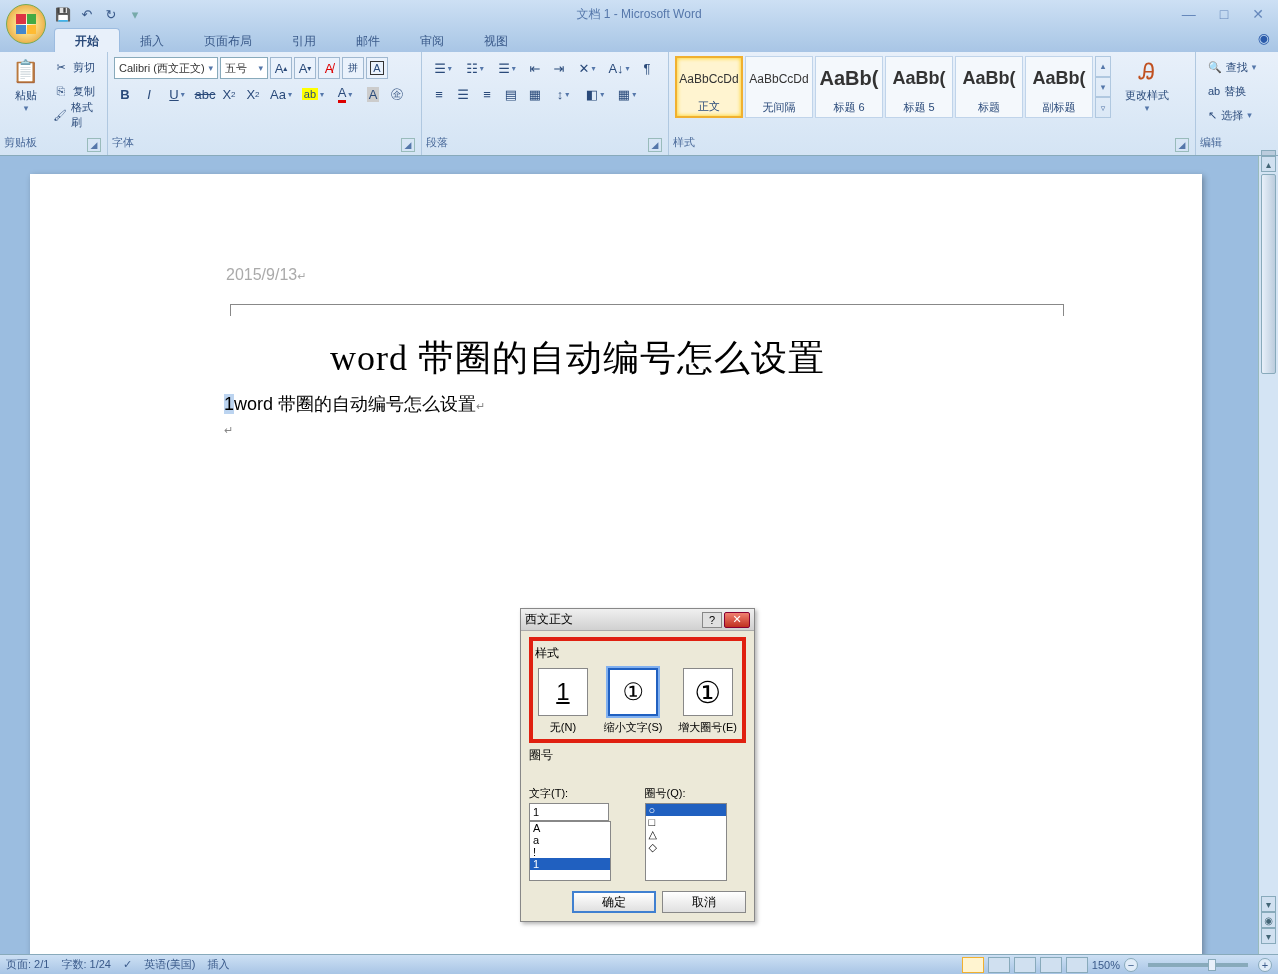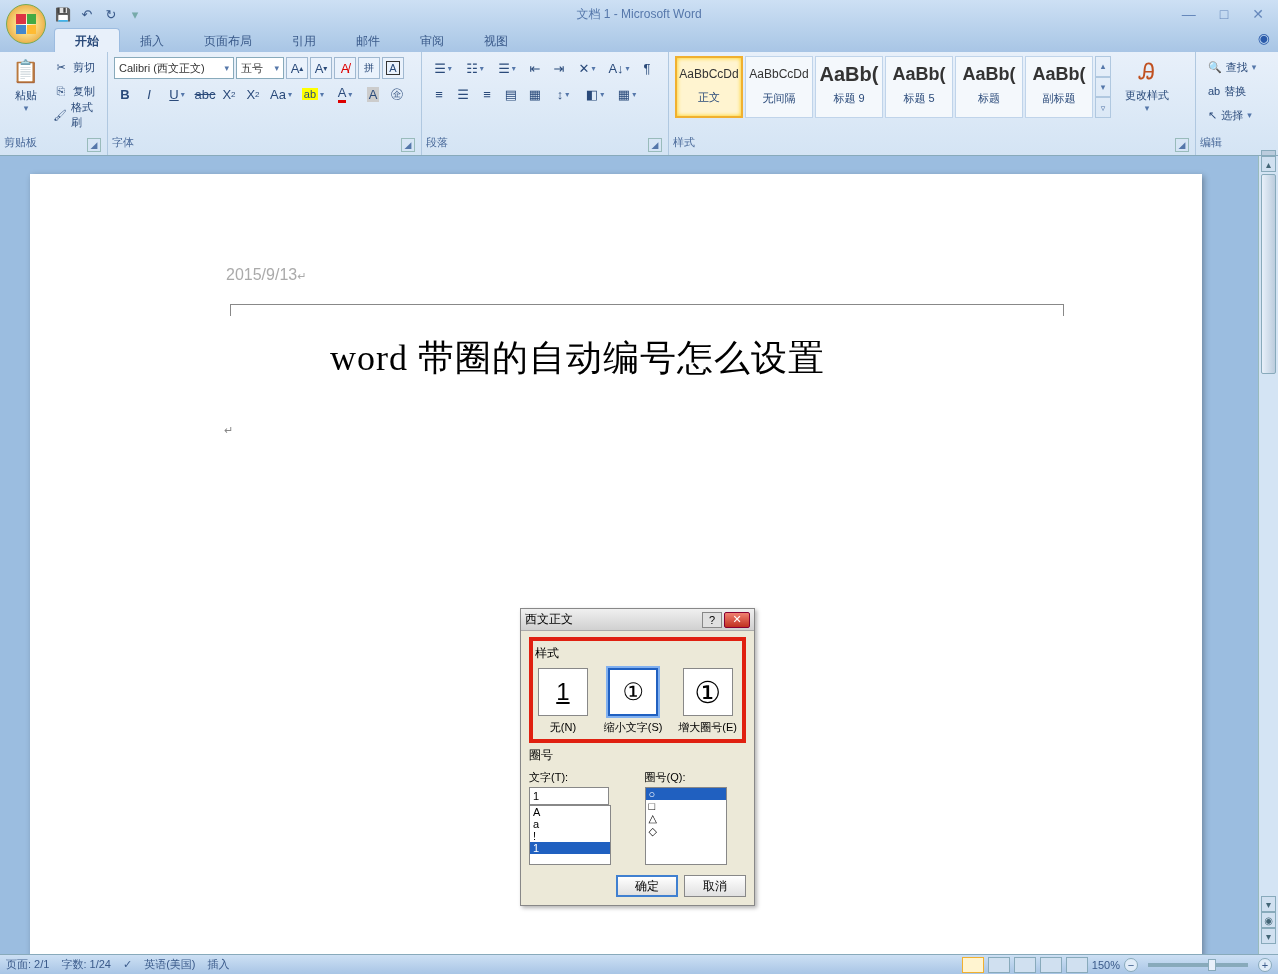--- a/index.html
+++ b/index.html
@@ -51,21 +51,21 @@
 
 
 .para-grid { display:flex; flex-direction:column; gap:4px; padding:3px 2px; width:238px;}
 .para-row { display:flex; gap:2px; }
 
 
 .styles-gallery { display:flex; padding: 2px; }
 .style-item { width: 68px; height: 62px; border: 1px solid #c0d4ea; margin-right: 2px; display:flex; flex-direction:column; align-items:center; justify-content:center; cursor:pointer; background:#f4f8fc;}
 .style-item.sel { border: 2px solid #f0b030; background: #fff4d0; box-shadow: inset 0 0 4px #fc0; }
 .style-prev { font-size: 12px; color:#333; flex:1; display:flex; align-items:center; }
-.style-name { font-size: 11px; color:#2a4a7a; padding-bottom:11px; }
+.style-name { font-size: 11px; color:#2a4a7a; padding-bottom:2px; }
 .style-scroll { width: 16px; display:flex; flex-direction:column; }
 .style-scroll span { flex:1; border:1px solid #b0c8e0; display:flex; align-items:center; justify-content:center; font-size:9px; color:#5577aa; cursor:pointer;}
 
 
 .edit-col { display:flex; flex-direction:column; padding:2px 4px; gap:2px;}
 .edit-btn { display:flex; align-items:center; gap:4px; font-size:11px; color:#2a4a7a; cursor:pointer; padding:2px 4px; height:22px;}
 
 
 .workspace { position: absolute; top: 156px; left: 0; right: 20px; bottom: 20px; background: #9bbde0; overflow:hidden; }
 .page { position: absolute; left: 30px; top: 18px; width: 1172px; height: 800px; background: #fff; box-shadow: 2px 2px 6px rgba(0,0,0,.3); }
@@ -87,28 +87,28 @@
 .dlg-body { padding: 6px 8px 8px; }
 .red-box { border: 4px solid #e02010; padding: 4px 2px 2px; margin-bottom: 4px; }
 .fdset-label { font-size: 12px; margin-bottom: 4px; }
 .style-opts { display:flex; gap: 10px; justify-content: space-around; padding: 2px 0; }
 .style-opt { display:flex; flex-direction:column; align-items:center; }
 .opt-box { width: 50px; height: 48px; border: 1px solid #888; display:flex; align-items:center; justify-content:center; font-size: 24px; font-family: "Times New Roman"; background:#fff; cursor:pointer; margin-bottom:4px;}
 .opt-box.sel { border: 2px solid #2060c0; box-shadow: 0 0 0 2px #80b0f0; }
 .opt-lbl { font-size: 11px; }
 .lower { display:flex; gap: 14px; margin-top: 6px; }
 .field-col { flex:1; }
-.fld-lbl { font-size:11px; margin-bottom:2px; }
+.fld-lbl { font-size:11px; margin-bottom:2px;margin-top:16px; }
 .textbox { width: 80px; height: 18px; border:1px solid #888; font-size:11px; padding:1px 3px; background:#fff;}
 .listbox { width: 82px; height: 60px; border:1px solid #888; background:#fff; font-size:11px; overflow:hidden;}
 .listbox .li { padding:0 3px; }
 .listbox .li.sel { background:#2060c0; color:#fff; }
 .combo2 { display:flex; }
 .dlg-btns { display:flex; justify-content:flex-end; gap:6px; margin-top:10px; }
-.dlg-btn { width: 62px; height: 22px; border:1px solid #888; background:linear-gradient(#fff,#e0e0e0); font-size:12px; cursor:pointer; display:flex;align-items:center;justify-content:center;}
+.dlg-btn { width: 84px; height: 22px; border:1px solid #888; background:linear-gradient(#fff,#e0e0e0); font-size:12px; cursor:pointer; display:flex;align-items:center;justify-content:center;}
 .dlg-btn.def { border:2px solid #4080d0; }
 
 
 .vscroll { position:absolute; right:0; top:156px; width:20px; bottom:20px; background:#d4e4f4; border-left:1px solid #9bb;}
 .vscroll .thumb { position:absolute; top:18px; left:2px; width:15px; height:200px; background:linear-gradient(90deg,#e8f0fa,#bcd); border:1px solid #8ab; border-radius:2px;}
 .vscroll .arr { position:absolute; left:2px; width:15px; height:16px; background:#d0e0f0; border:1px solid #8ab; display:flex;align-items:center;justify-content:center; font-size:10px; color:#467; cursor:pointer;}
 .vscroll .up { top:0;}
 .vscroll .dn { bottom:42px;}
 .vscroll .nav1 { bottom:26px;}
 .vscroll .nav2 { bottom:10px;}
@@ -184,21 +184,21 @@
           </div>
       </div>
     </div>
     <div class="group-label"><span>剪贴板</span><span class="group-launcher">◢</span></div>
   </div>
 
   <div class="ribbon-group">
     <div class="group-body">
       <div class="font-grid">
         <div class="font-row">
-          <div class="combo" style="width:120px">
+          <div class="combo" style="width:104px">
               <span>Calibri (西文正文)</span>
               <span class="dd">▾</span>
             </div>
           <div class="combo" style="width:48px">
               <span>五号</span>
               <span class="dd">▾</span>
             </div>
           <div class="icon-btn bordered">A<sup style="font-size:8px">▴</sup></div>
           <div class="icon-btn bordered">A<sup style="font-size:8px">▾</sup></div>
           <div class="icon-btn bordered">
@@ -280,21 +280,21 @@
         <div class="style-item sel">
             <div class="style-prev">AaBbCcDd</div>
             <div class="style-name">正文</div>
           </div>
         <div class="style-item">
             <div class="style-prev">AaBbCcDd</div>
             <div class="style-name">无间隔</div>
           </div>
         <div class="style-item">
             <div class="style-prev" style="font-size:20px;font-weight:bold">AaBb(</div>
-            <div class="style-name">标题 9</div>
+            <div class="style-name">标题 6</div>
           </div>
         <div class="style-item">
             <div class="style-prev" style="font-size:18px;font-weight:bold">AaBb(</div>
             <div class="style-name">标题 5</div>
           </div>
         <div class="style-item">
             <div class="style-prev" style="font-size:18px;font-weight:bold">AaBb(</div>
             <div class="style-name">标题</div>
           </div>
         <div class="style-item">
@@ -340,20 +340,23 @@
 </div>
 
 <div class="workspace">
   <div class="page">
     <div class="header-date"><span>2015/9/13</span><span style="font-size:11px">↵</span></div>
     <div class="header-rule">
         <span class="tick-l"></span>
         <span class="tick-r"></span>
       </div>
     <div class="doc-title">word 带圈的自动编号怎么设置</div>
+    <div class="doc-line">
+      <span class="sel">1</span><span>word 带圈的自动编号怎么设置</span><span style="font-size:11px;color:#888">↵</span>
+    </div>
     <div style="position:absolute;left:194px;top:250px;font-size:11px;color:#888">↵</div>
 
     <div class="dialog">
       <div class="dlg-title">
         <span>西文正文</span>
         <span class="dlg-help">?</span>
         <span class="dlg-close">✕</span>
       </div>
       <div class="dlg-body">
         <div class="red-box">

